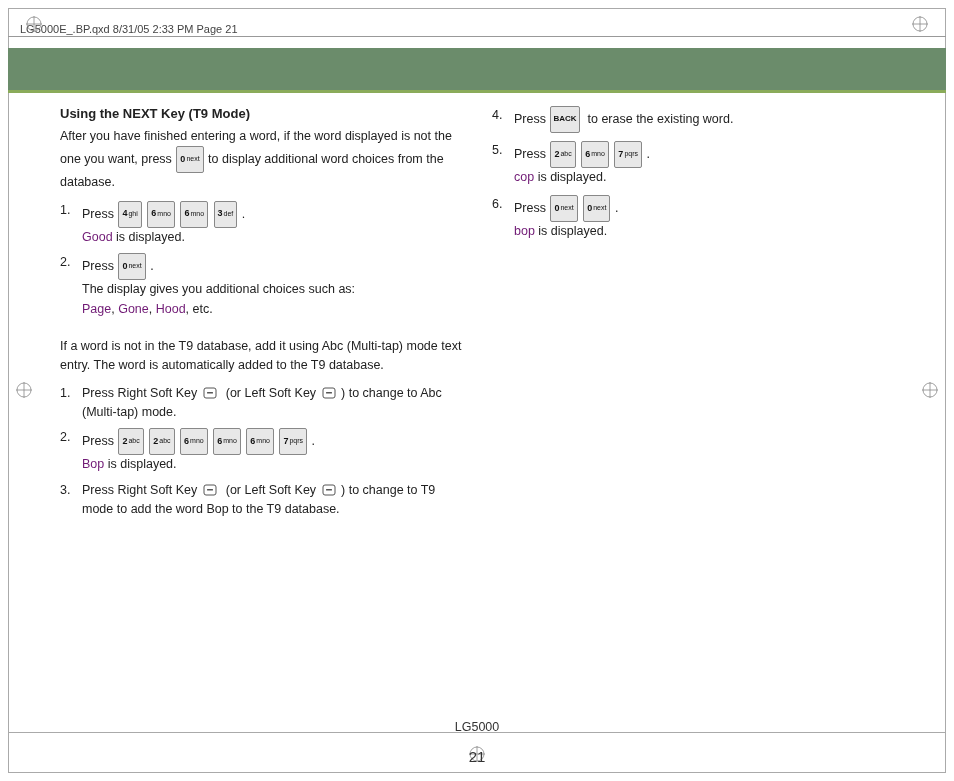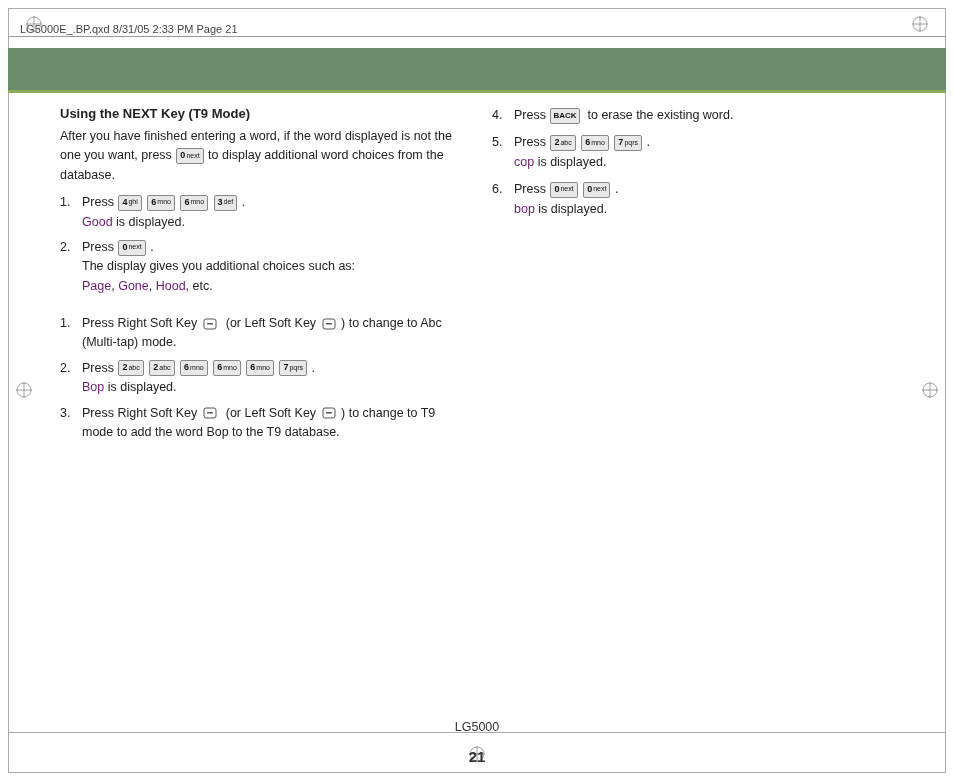--- a/index.html
+++ b/index.html
@@ -128,21 +128,21 @@
     .key-btn {
       display: inline-flex;
       align-items: center;
       justify-content: center;
       background: #e8e8e8;
       border: 1px solid #888;
       border-radius: 2px;
       font-size: 9px;
       padding: 1px 3px;
       min-width: 20px;
-      height: 16px;
+      height: 27px;
       vertical-align: middle;
       font-family: Arial, Helvetica, sans-serif;
       color: #111;
       margin: 0 1px;
     }
 
     .key-btn .key-main {
       font-size: 9px;
       font-weight: bold;
     }
@@ -304,20 +304,23 @@
             The display gives you additional choices such as:<br>
             <span class="color-teal">Page</span>,
             <span class="color-teal">Gone</span>,
             <span class="color-teal">Hood</span>, etc.
           </span>
         </li>
       </ol>
     </div>
 
     <div class="section-gap">
+      <p class="para">
+        If a word is not in the T9 database, add it using Abc (Multi-tap) mode text entry. The word is automatically added to the T9 database.
+      </p>
 
       <ol class="numbered-list">
         <li>
           <span class="list-num">1.</span>
           <span class="list-content">
             Press Right Soft Key
             <svg class="softkey-icon" viewBox="0 0 14 14" xmlns="http://www.w3.org/2000/svg">
               <rect x="1" y="2" width="12" height="10" rx="2" fill="none" stroke="#555" stroke-width="1"></rect>
               <rect x="4" y="6" width="6" height="1.5" rx="0.5" fill="#555"></rect>
             </svg>
@@ -432,14 +435,14 @@
       </li>
     </ol>
   </div>
 
 </div>
 
 <div class="bottom-gray-line"></div>
 
 <div class="footer">
   <span>LG5000</span>&nbsp;&nbsp;
-  <span style="font-weight:bold; font-size:15px;">21</span>
+  <span style="font-weight:normal; font-size:15px;">21</span>
 </div>
 
 </body></html>

